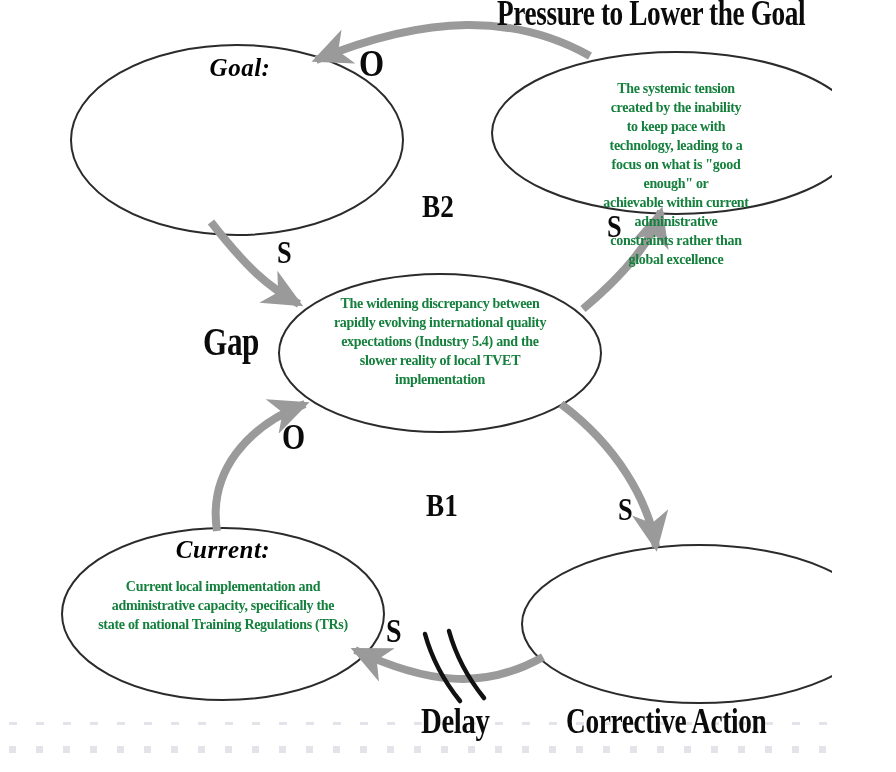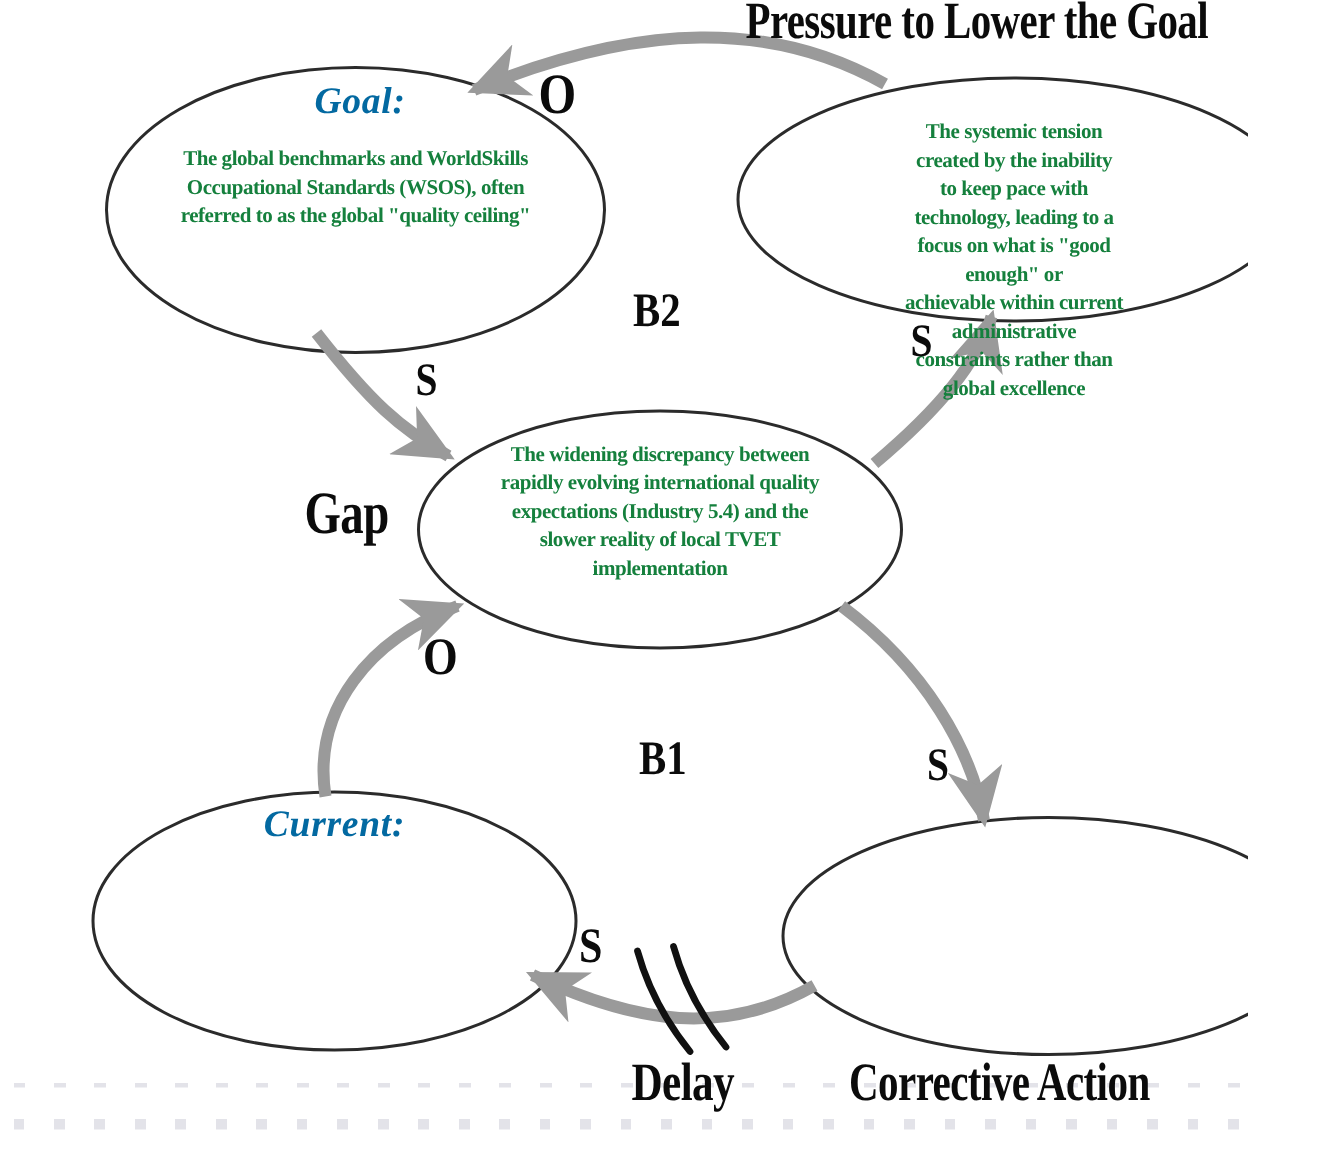--- a/index.html
+++ b/index.html
@@ -26,21 +26,21 @@
 
   .body-text {
     position:absolute; transform:translateX(-50%);
     text-align:center; white-space:pre-line;
     font-weight:bold; font-size:14px; line-height:19px;
     letter-spacing:-0.3px; color:#15803d;
   }
   .node-heading {
     position:absolute; transform:translateX(-50%);
     font-weight:bold; font-style:italic; font-size:25px; line-height:1;
-    letter-spacing:0.5px; color:#0369a1;
+    letter-spacing:0.5px; color:#000000;
   }
   .big-label {
     position:absolute; font-weight:bold; color:#0b0b0b;
     transform:scaleX(0.78); transform-origin:left top;
     white-space:nowrap; line-height:1; letter-spacing:-0.5px;
   }
   .mark {
     position:absolute; font-weight:bold; color:#0b0b0b;
     transform:scaleX(0.85); transform-origin:left top; line-height:1;
   }
@@ -78,23 +78,20 @@
     <path d="M 449,631 Q 459,667 484,698" fill="none" stroke="#111" stroke-width="4.5" stroke-linecap="round"></path>
   </svg>
 
   <div class="layer">
 
     <div class="big-label" style="left:497px; top:-4px; font-size:35px;">Pressure to Lower the Goal</div>
 
     <div class="mark" style="left:359px; top:44px; font-size:38px;">O</div>
 
     <div class="node-heading" style="left:240px; top:55px;">Goal:</div>
-    <div class="body-text" style="left:237px; top:97px;">The global benchmarks and WorldSkills
-Occupational Standards (WSOS), often
-referred to as the global "quality ceiling"</div>
 
     <div class="body-text" style="left:676px; top:79px;">The systemic tension created by the inability
 to keep pace with technology, leading to a
 focus on what is "good enough" or
 achievable within current administrative
 constraints rather than global excellence</div>
 
     <div class="mark" style="left:422px; top:190px; font-size:32px;">B2</div>
 
     <div class="mark" style="left:607px; top:211px; font-size:31px;">S</div>
@@ -108,20 +105,23 @@
 slower reality of local TVET
 implementation</div>
 
     <div class="mark" style="left:282px; top:420px; font-size:35px;">O</div>
 
     <div class="mark" style="left:426px; top:489px; font-size:32px;">B1</div>
 
     <div class="mark" style="left:618px; top:494px; font-size:31px;">S</div>
 
     <div class="node-heading" style="left:223px; top:537px;">Current:</div>
+    <div class="body-text" style="left:223px; top:577px;">Current local implementation and
+administrative capacity, specifically the
+state of national Training Regulations (TRs)</div>
 
 
     <div class="mark" style="left:386px; top:615px; font-size:33px;">S</div>
 
     <div class="big-label" style="left:421px; top:703px; font-size:36px; transform:scaleX(0.8);">Delay</div>
 
     <div class="big-label" style="left:566px; top:703px; font-size:36px; transform:scaleX(0.76);">Corrective Action</div>
   </div>
 
 </div>

